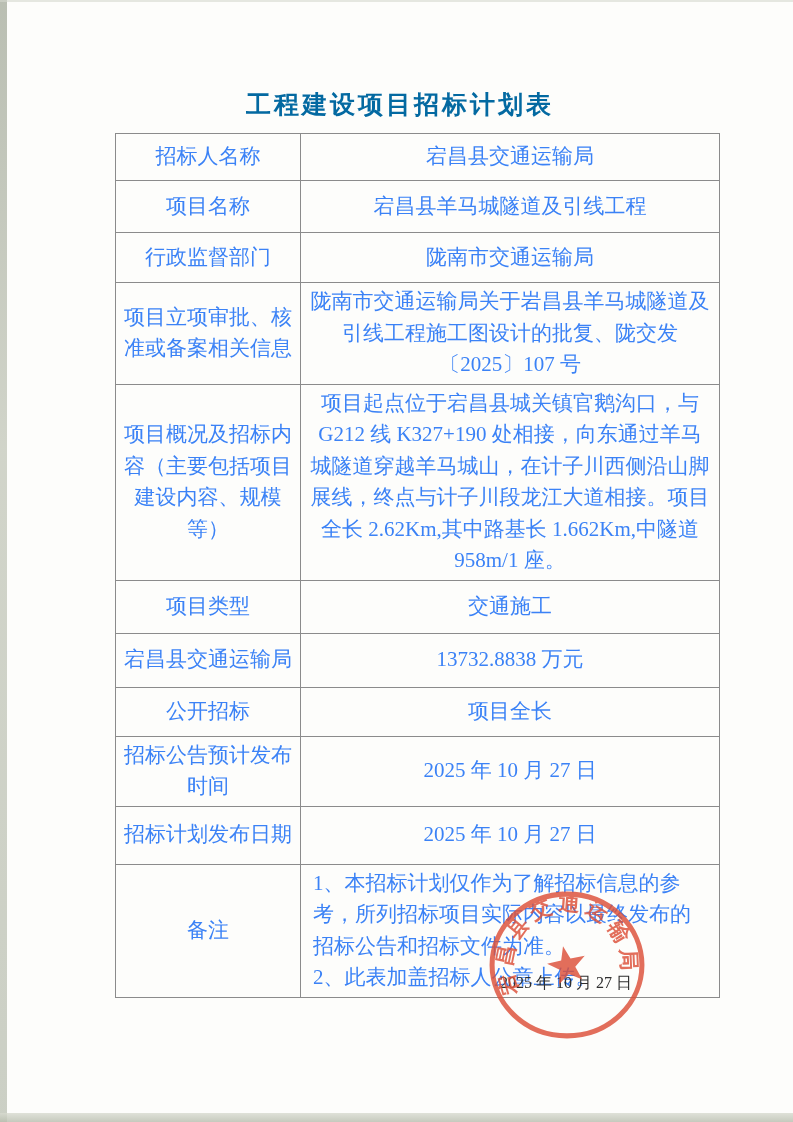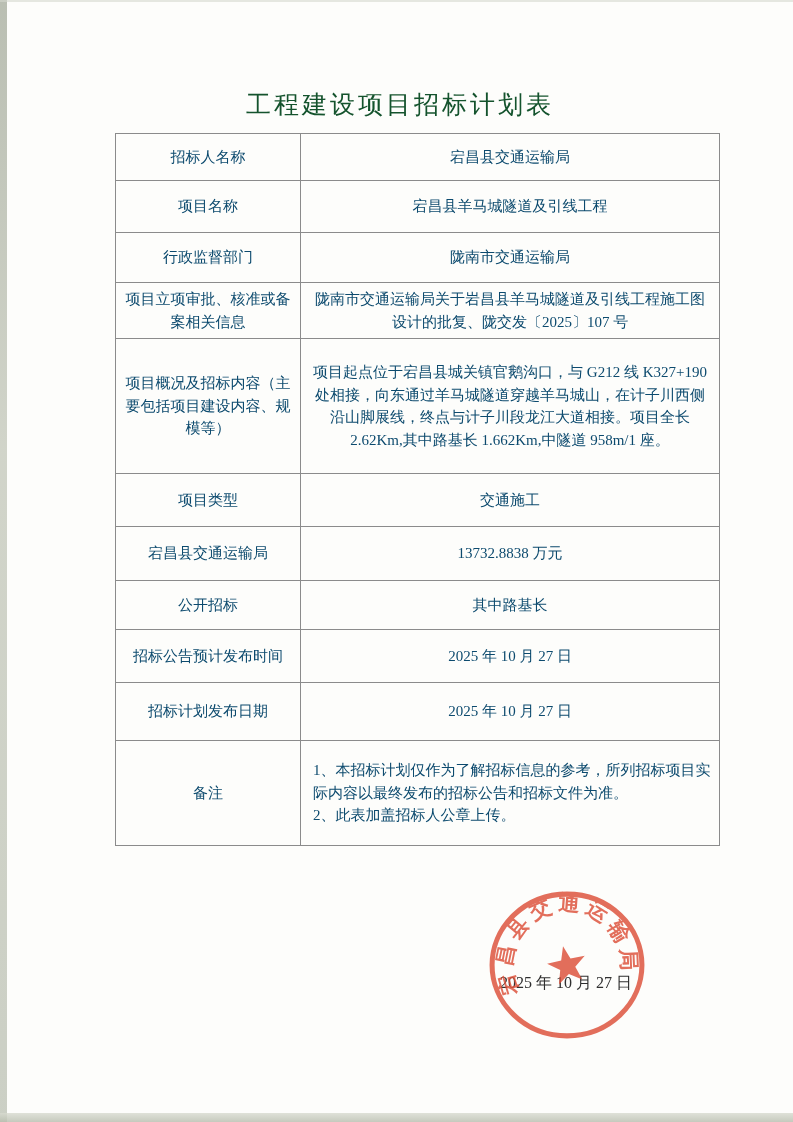--- a/index.html
+++ b/index.html
@@ -31,36 +31,36 @@
     position: absolute; left: 0; top: 0;
     width: 793px; height: 2px;
     background: #d6d9cf; opacity: .6;
   }
   .title {
     position: absolute;
     left: 115px; top: 88px; width: 570px;
     margin: 0;
     text-align: center;
     font-size: 25px;
-    font-weight: normal;
+    font-weight: bold;
     letter-spacing: 3px;
-    color: #14532d;
+    color: #0369a1;
   }
   table.plan-table {
     position: absolute;
     left: 115px; top: 133px;
     width: 570px;
     border-collapse: collapse;
     table-layout: fixed;
   }
   table.plan-table td {
     border: 1px solid #8b8b8b;
-    font-size: 15px;
+    font-size: 21px;
     line-height: 1.5;
-    color: #0c4a6e;
+    color: #3b82f6;
     vertical-align: middle;
     padding: 3px 8px;
   }
   td.label-cell {
     width: 168px;
     text-align: center;
   }
   td.value-cell {
     width: 402px;
     text-align: center;
@@ -153,21 +153,21 @@
       <tr class="r6">
         <td class="label-cell">项目类型</td>
         <td class="value-cell">交通施工</td>
       </tr>
       <tr class="r7">
         <td class="label-cell">宕昌县交通运输局</td>
         <td class="value-cell">13732.8838 万元</td>
       </tr>
       <tr class="r9">
         <td class="label-cell">公开招标</td>
-        <td class="value-cell">其中路基长</td>
+        <td class="value-cell">项目全长</td>
       </tr>
       <tr class="r10">
         <td class="label-cell">招标公告预计发布时间</td>
         <td class="value-cell">2025 年 10 月 27 日</td>
       </tr>
       <tr class="r11">
         <td class="label-cell">招标计划发布日期</td>
         <td class="value-cell">2025 年 10 月 27 日</td>
       </tr>
       <tr class="r12">

